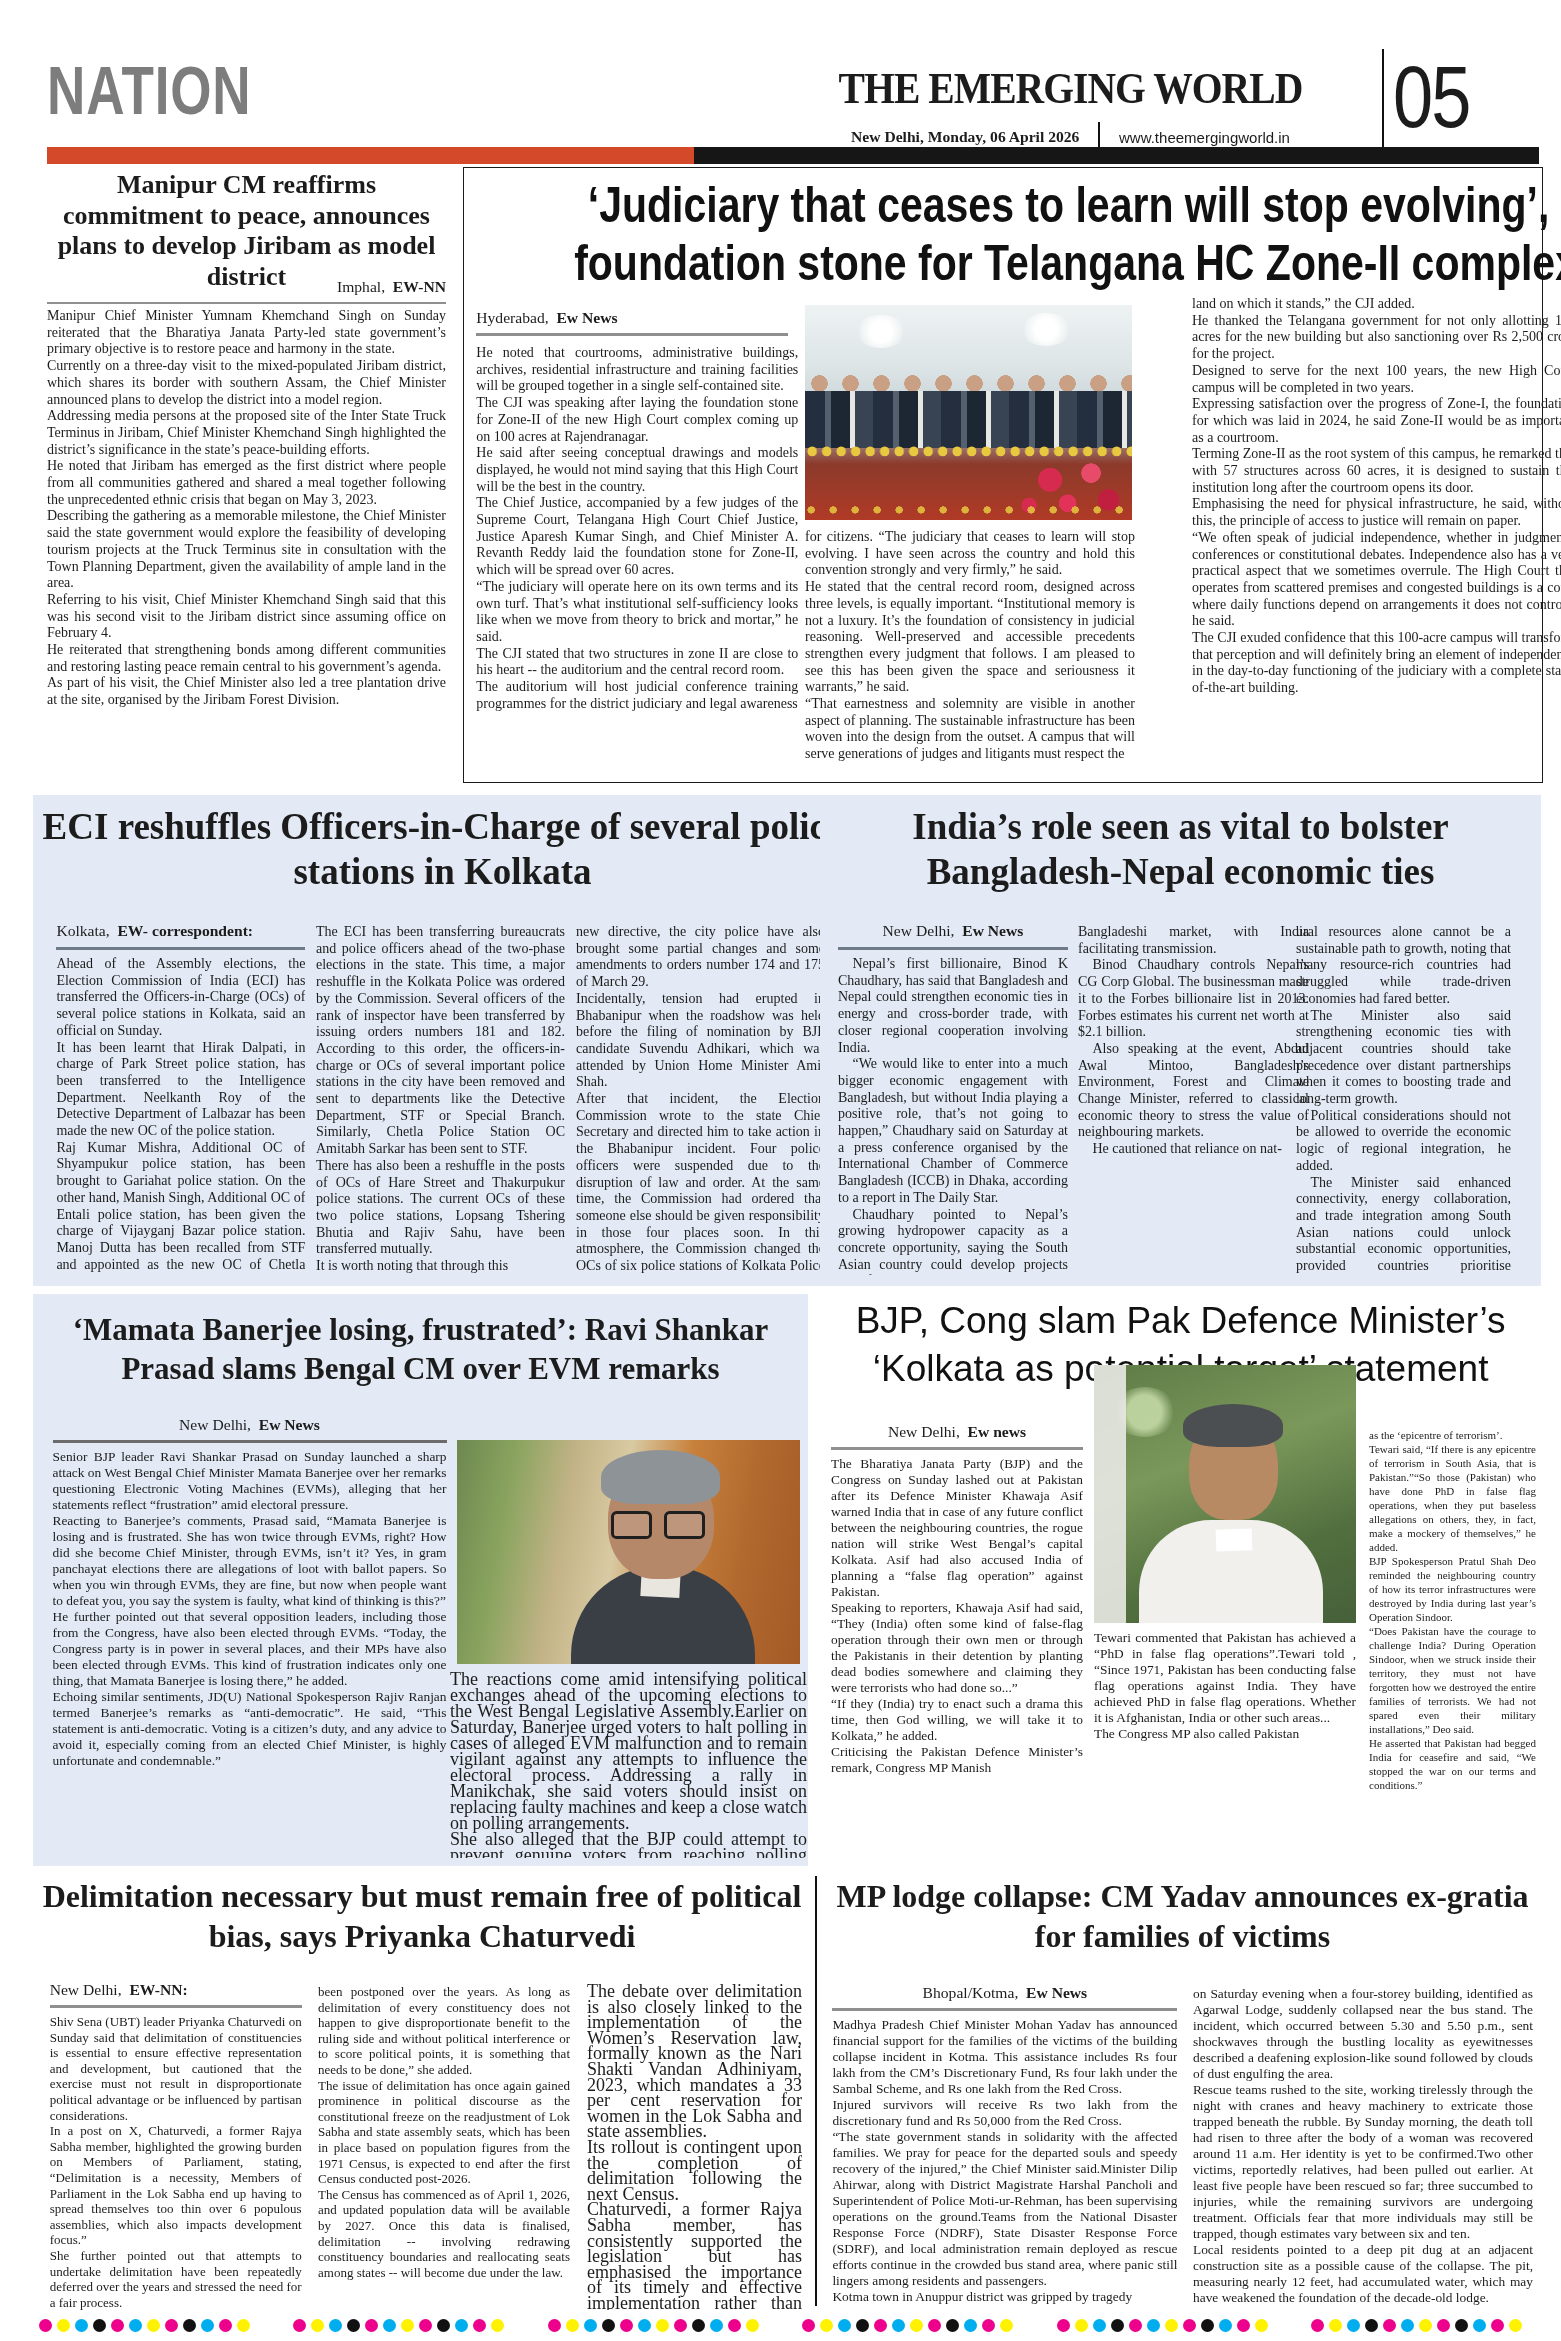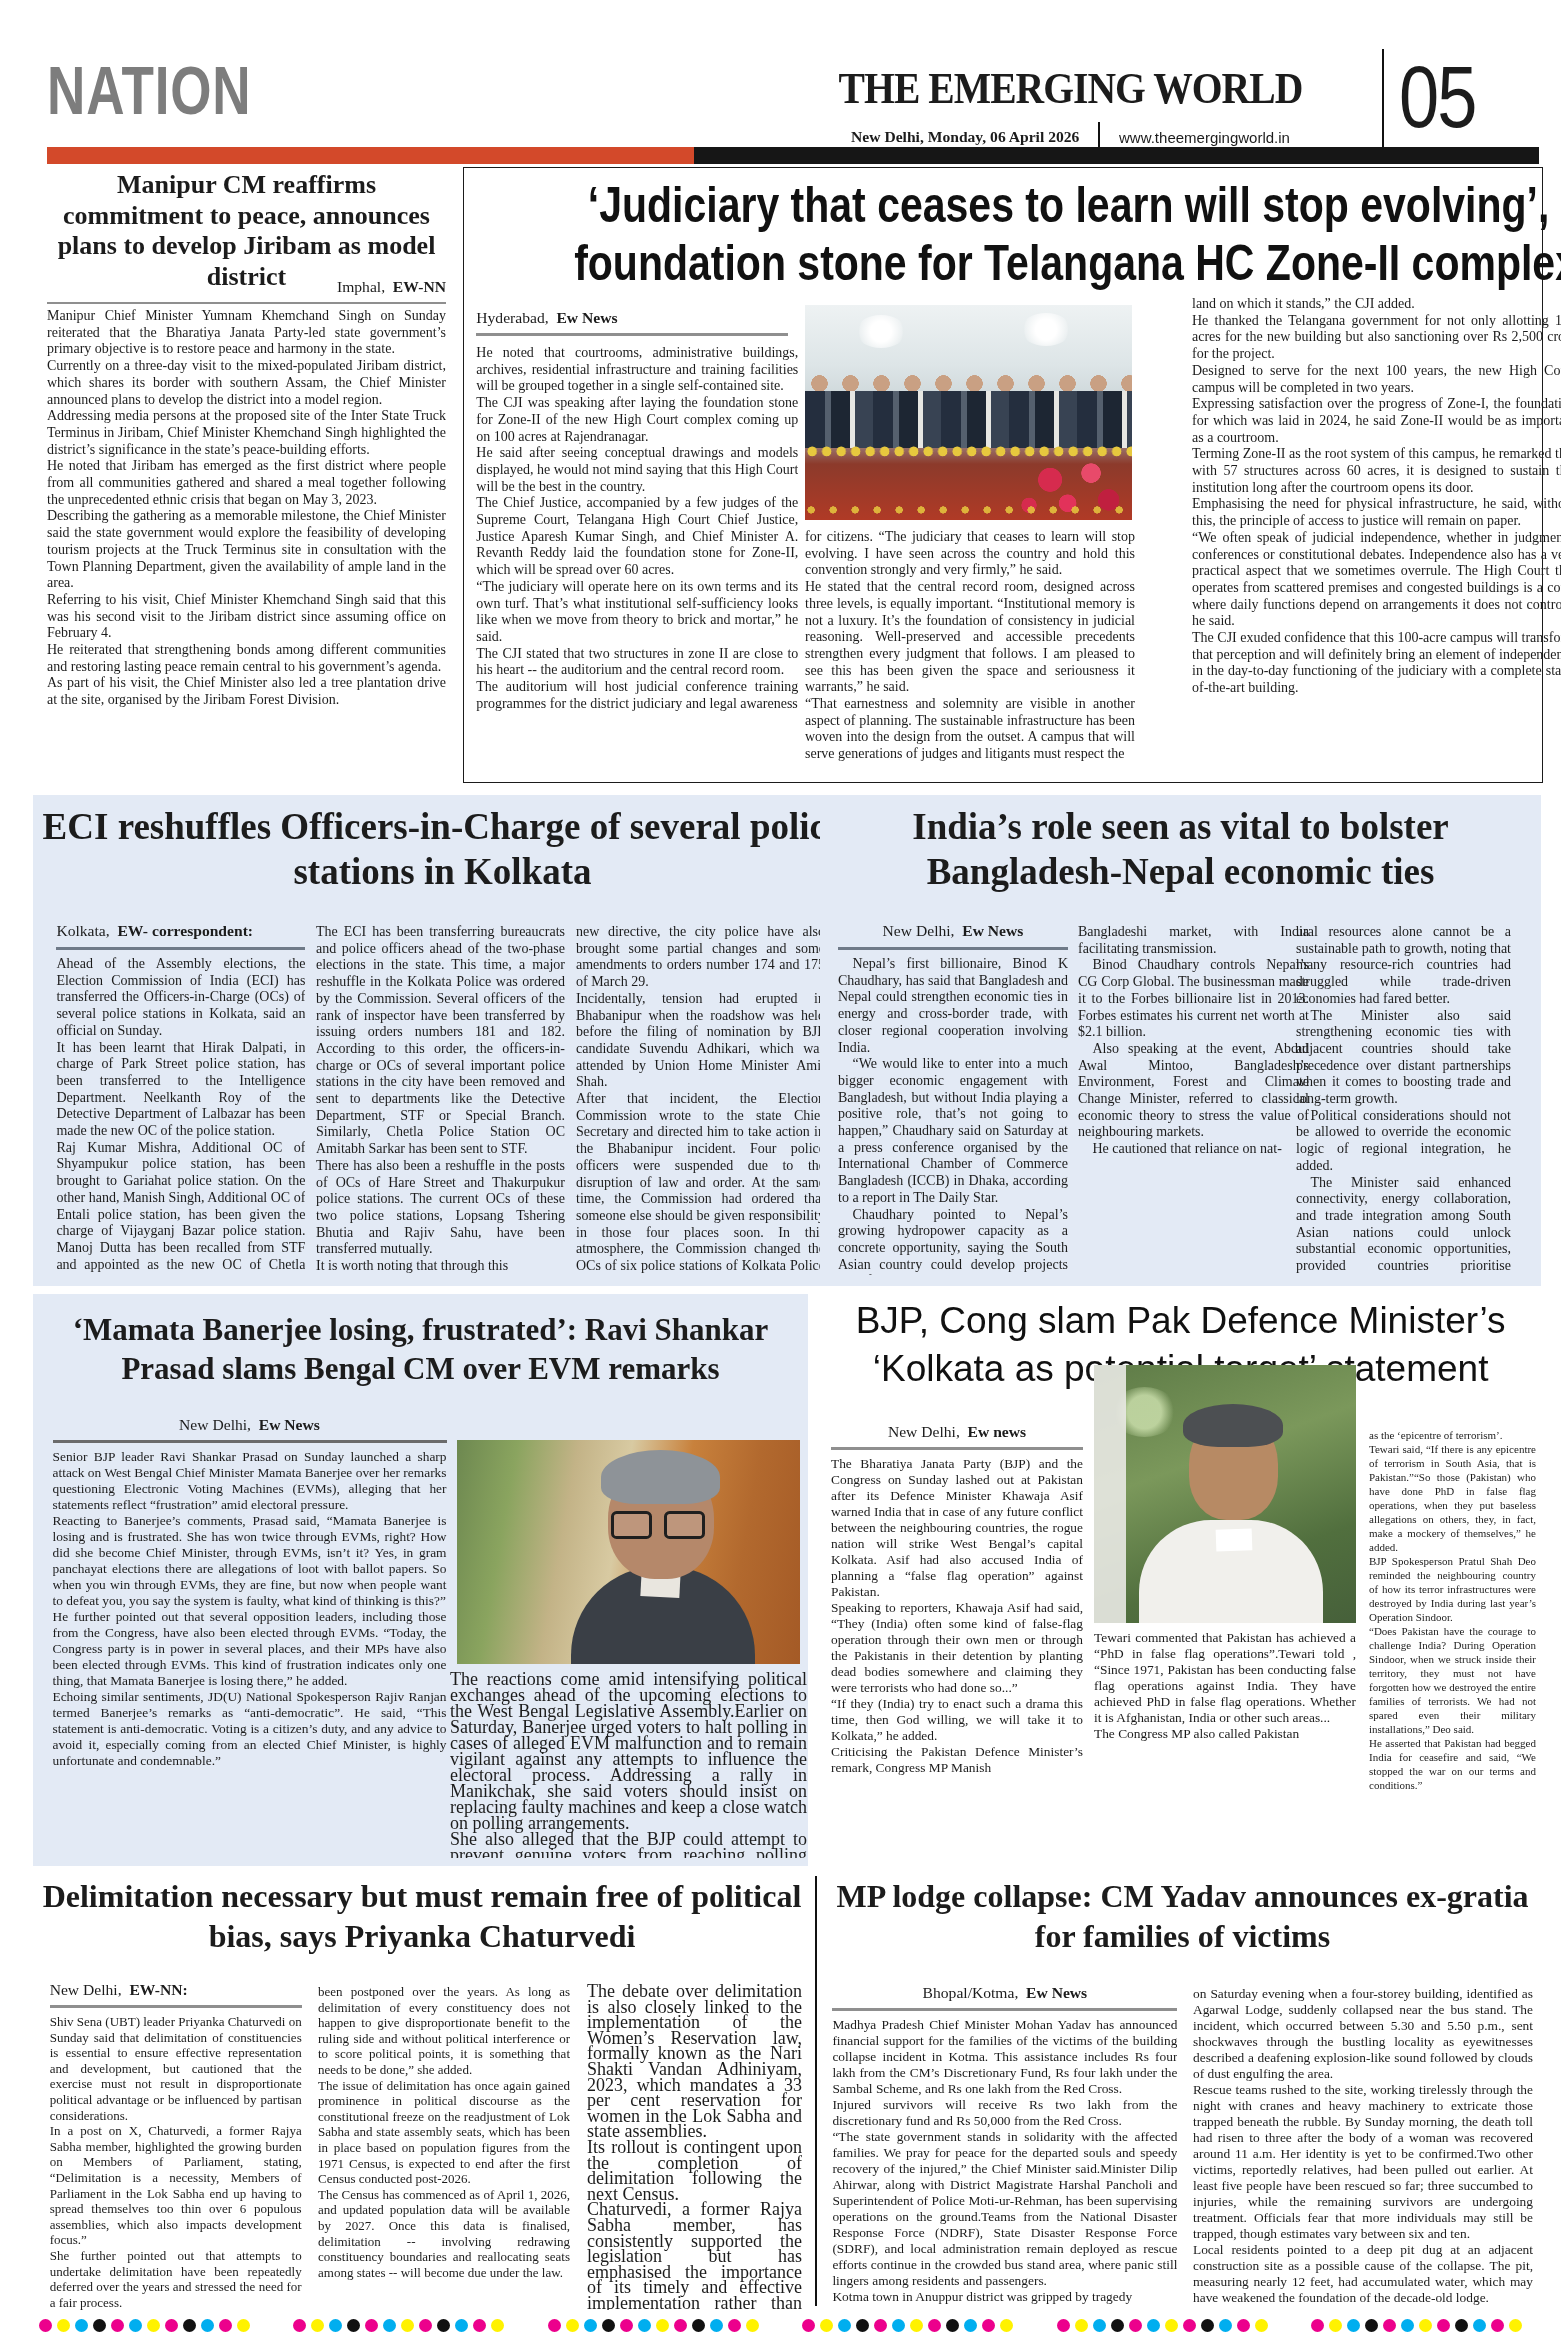--- a/index.html
+++ b/index.html
@@ -12,21 +12,21 @@
   .nation{left:47px;top:51px;font-family:"Liberation Sans",sans-serif;font-weight:700;
           font-size:68px;color:#7d7d7d;letter-spacing:1.1px;}
   .nation-inner{display:inline-block;transform:scaleX(.78);transform-origin:left top;}
   .masthead-block{left:772px;top:62px;width:597px;text-align:center;}
   .masthead{font-weight:700;font-size:45px;letter-spacing:-1.1px;white-space:nowrap;}
   .masthead-inner{display:inline-block;transform:scaleX(.88);transform-origin:center;}
   .edition-row{margin-top:7.8px;display:flex;justify-content:center;align-items:center;gap:19px;}
   .edition{font-weight:700;font-size:15.6px;}
   .vdiv{width:1.7px;height:31px;background:#111;}
   .website{font-family:"Liberation Sans",sans-serif;font-size:15px;}
-  .pagenum-block{left:1382px;top:49px;height:103px;border-left:2.2px solid #111;padding-left:15px;}
+  .pagenum-block{left:1382px;top:49px;height:103px;border-left:2.2px solid #111;padding-left:9px;}
   .pagenum{font-family:"Liberation Sans",sans-serif;font-size:88px;line-height:95px;font-weight:400;letter-spacing:-2.2px;}
   .pagenum-inner{display:inline-block;transform:scaleX(.82);transform-origin:left top;}
   .topbar{left:47px;top:147px;width:1492px;height:17.3px;}
   .topbar .orange{position:absolute;left:0;top:0;width:647px;height:17.3px;}
   .topbar .black{position:absolute;left:647px;top:0;right:0;height:17.3px;background:#161616;}
 
   
   .headline-serif{font-weight:700;text-align:center;line-height:1.18;}
   .dateline{font-size:15.6px;white-space:nowrap;}
   .dateline b{font-weight:700;}

